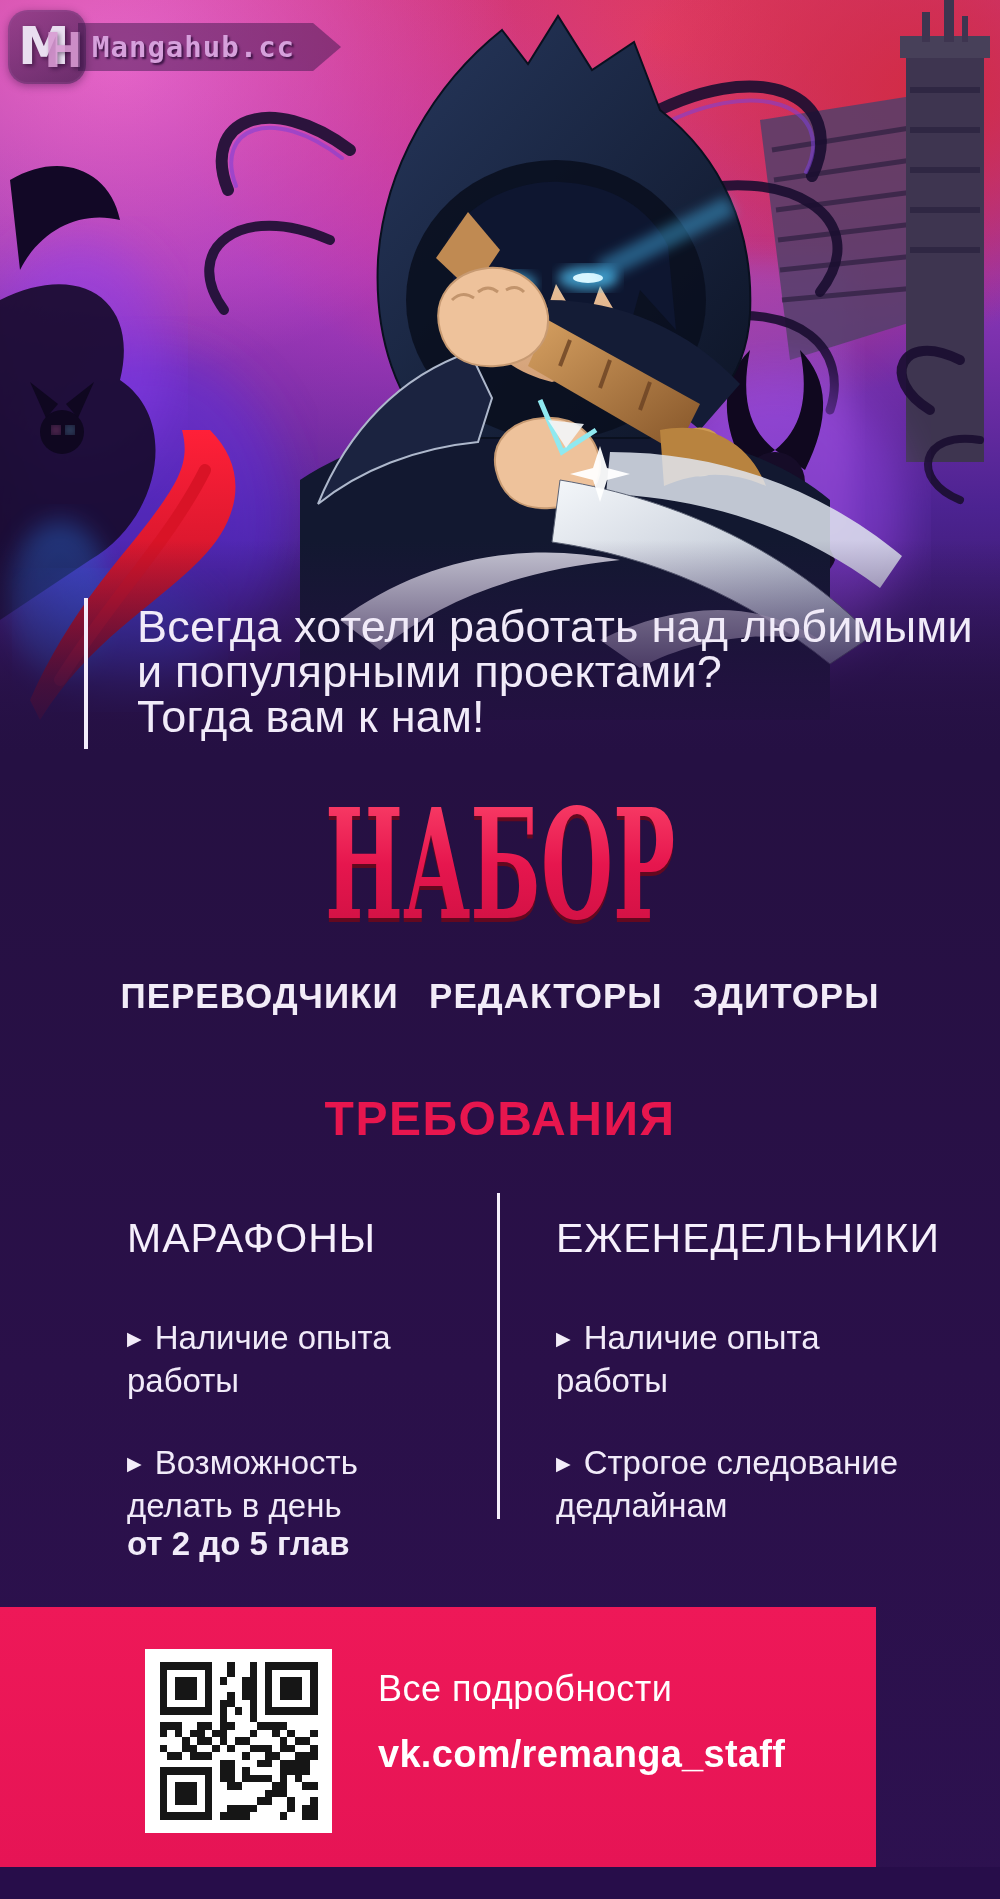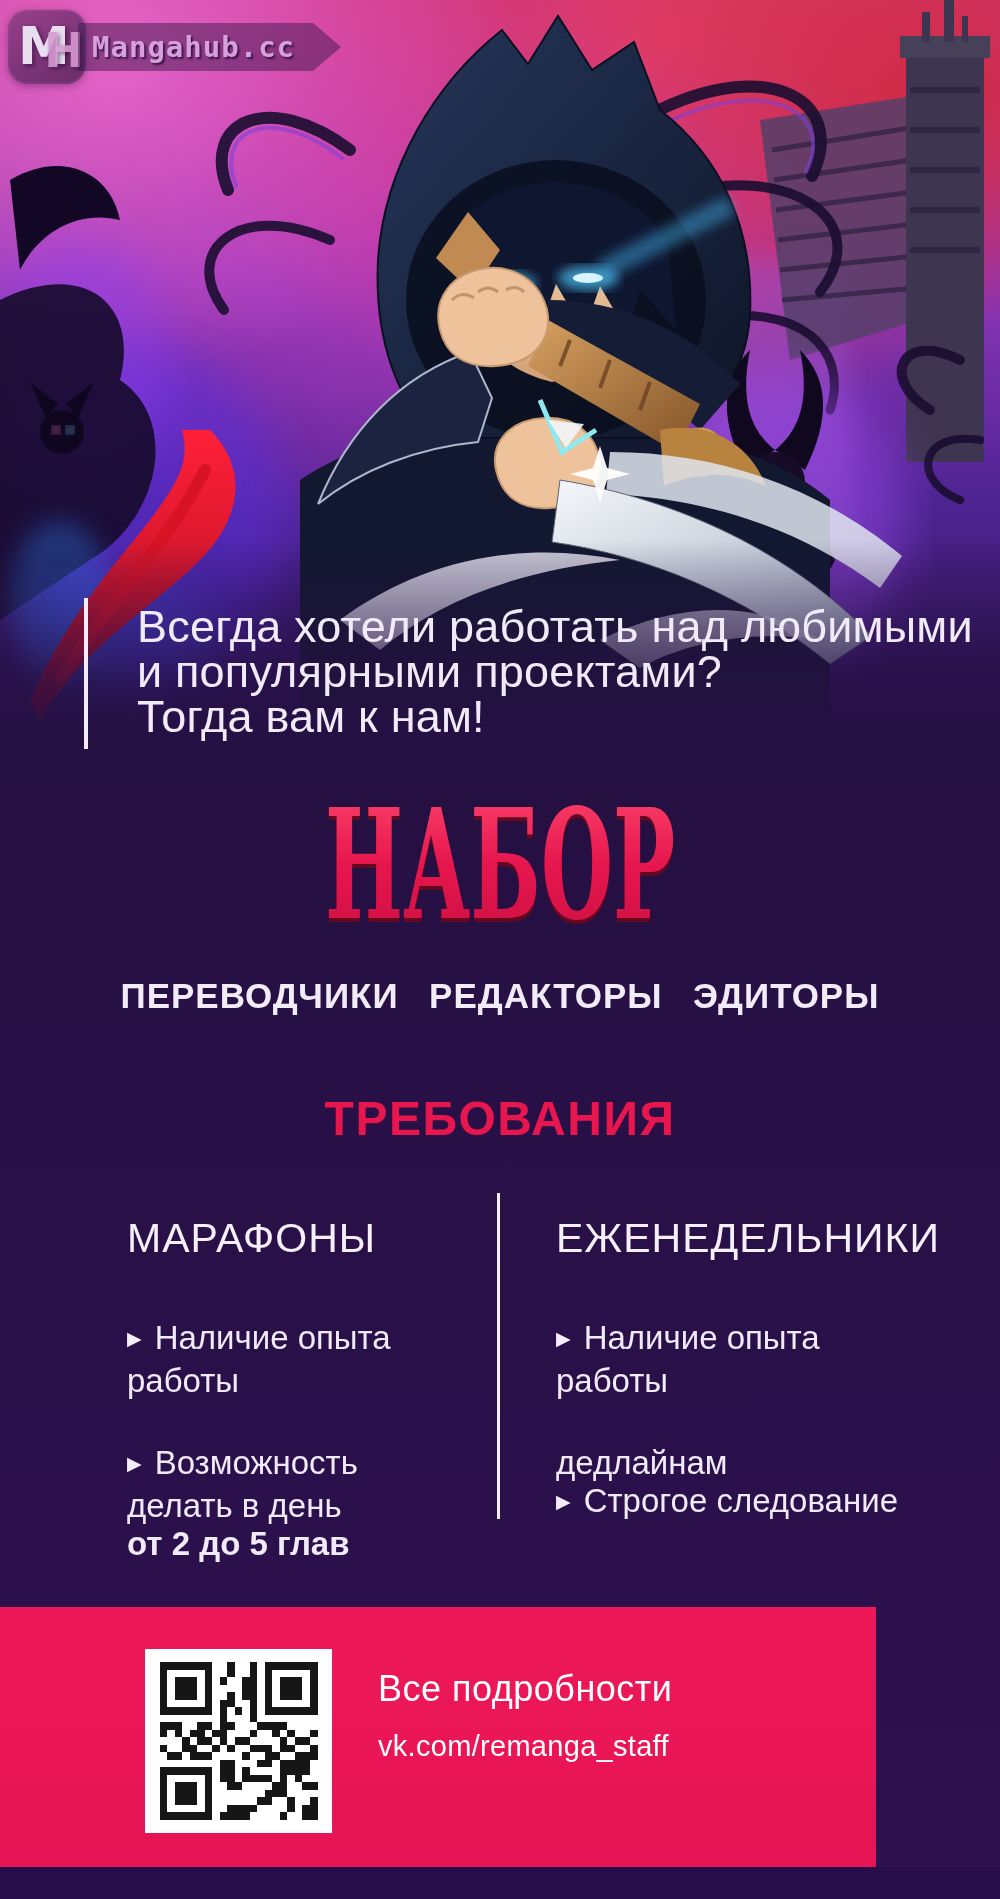--- a/index.html
+++ b/index.html
@@ -51,21 +51,21 @@
   .bullet-marker{display:inline-block;font-size:19px;transform:translateY(-4px);
     margin-right:13px;color:#f3edf9;}
   .bold-line{font-weight:700;}
   
   .footer{position:absolute;top:1607px;left:0;width:876px;height:260px;z-index:4;
     background:linear-gradient(180deg,#ee1858 0%,#e61455 100%);}
   .qr-box{position:absolute;left:145px;top:42px;width:187px;height:184px;background:#ffffff;
     display:flex;align-items:center;justify-content:center;}
   .footer-text{position:absolute;left:378px;top:62px;color:#ffffff;}
   .footer-note{font-size:36px;font-weight:400;line-height:40px;letter-spacing:.5px;}
-  .footer-link{font-size:29px;font-weight:400;line-height:42px;margin-top:16px;letter-spacing:.3px;}
+  .footer-link{font-size:38px;font-weight:700;line-height:42px;margin-top:24px;letter-spacing:.3px;}
   .bottom-strip{position:absolute;top:1867px;left:0;width:1000px;height:32px;background:#270d4a;z-index:4;}
 </style>
 </head>
 <body>
 
 <div class="poster">
 
   <div class="hero">
     <svg width="1000" height="780" viewBox="0 0 1000 780">
       <defs>
@@ -284,22 +284,22 @@
     </div>
   </div>
 
   <div class="col right">
     <div class="col-header">ЕЖЕНЕДЕЛЬНИКИ</div>
     <div class="bullet-group first">
       <div><span class="bullet-marker">▶</span><span>Наличие опыта</span></div>
       <div>работы</div>
     </div>
     <div class="bullet-group">
+      <div><span class="bullet-marker">▶</span><span>Строгое следование</span></div>
       <div>дедлайнам</div>
-      <div><span class="bullet-marker">▶</span><span>Строгое следование</span></div>
     </div>
   </div>
 
   <div class="footer">
     <div class="qr-box">
       <svg id="qr-svg" width="161" height="158" viewBox="0 0 21 21" shape-rendering="crispEdges">
           <rect x="9" y="0" width="1" height="1" fill="#161616"></rect>
           <rect x="12" y="0" width="1" height="1" fill="#161616"></rect>
           <rect x="9" y="1" width="1" height="1" fill="#161616"></rect>
           <rect x="12" y="1" width="1" height="1" fill="#161616"></rect>

